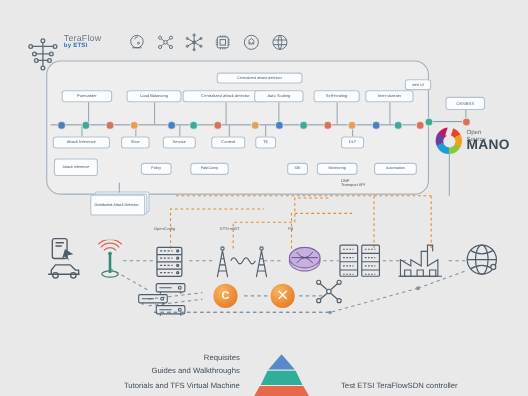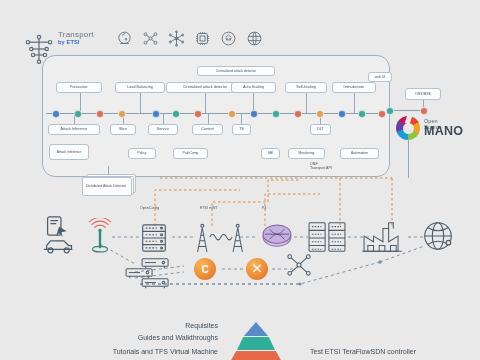--- a/index.html
+++ b/index.html
@@ -104,21 +104,21 @@
           <circle cx="7" cy="12" r="2"></circle>
           <circle cx="33" cy="12" r="2"></circle>
         <circle cx="11" cy="20" r="2"></circle>
           <circle cx="29" cy="20" r="2"></circle>
         <circle cx="13" cy="27" r="2"></circle>
           <circle cx="27" cy="27" r="2"></circle>
         <circle cx="20" cy="35" r="2"></circle>
       </svg>
     </div>
     <div class="logo-txt">
-      <div class="logo-tera">Transport</div>
+      <div class="logo-tera">TeraFlow</div>
       <div class="logo-etsi">by ETSI</div>
     </div>
   </div>
 
   <div class="abs iconstrip">
     <span class="cicon">
       <svg viewBox="0 0 24 24" width="17" height="17" fill="none" stroke="#5d6b79" stroke-width="1.2">
         <circle cx="12" cy="11" r="8"></circle>
           <path d="M6 19h12"></path>
           <path d="M9 8a4 4 0 0 1 4-3"></path>

